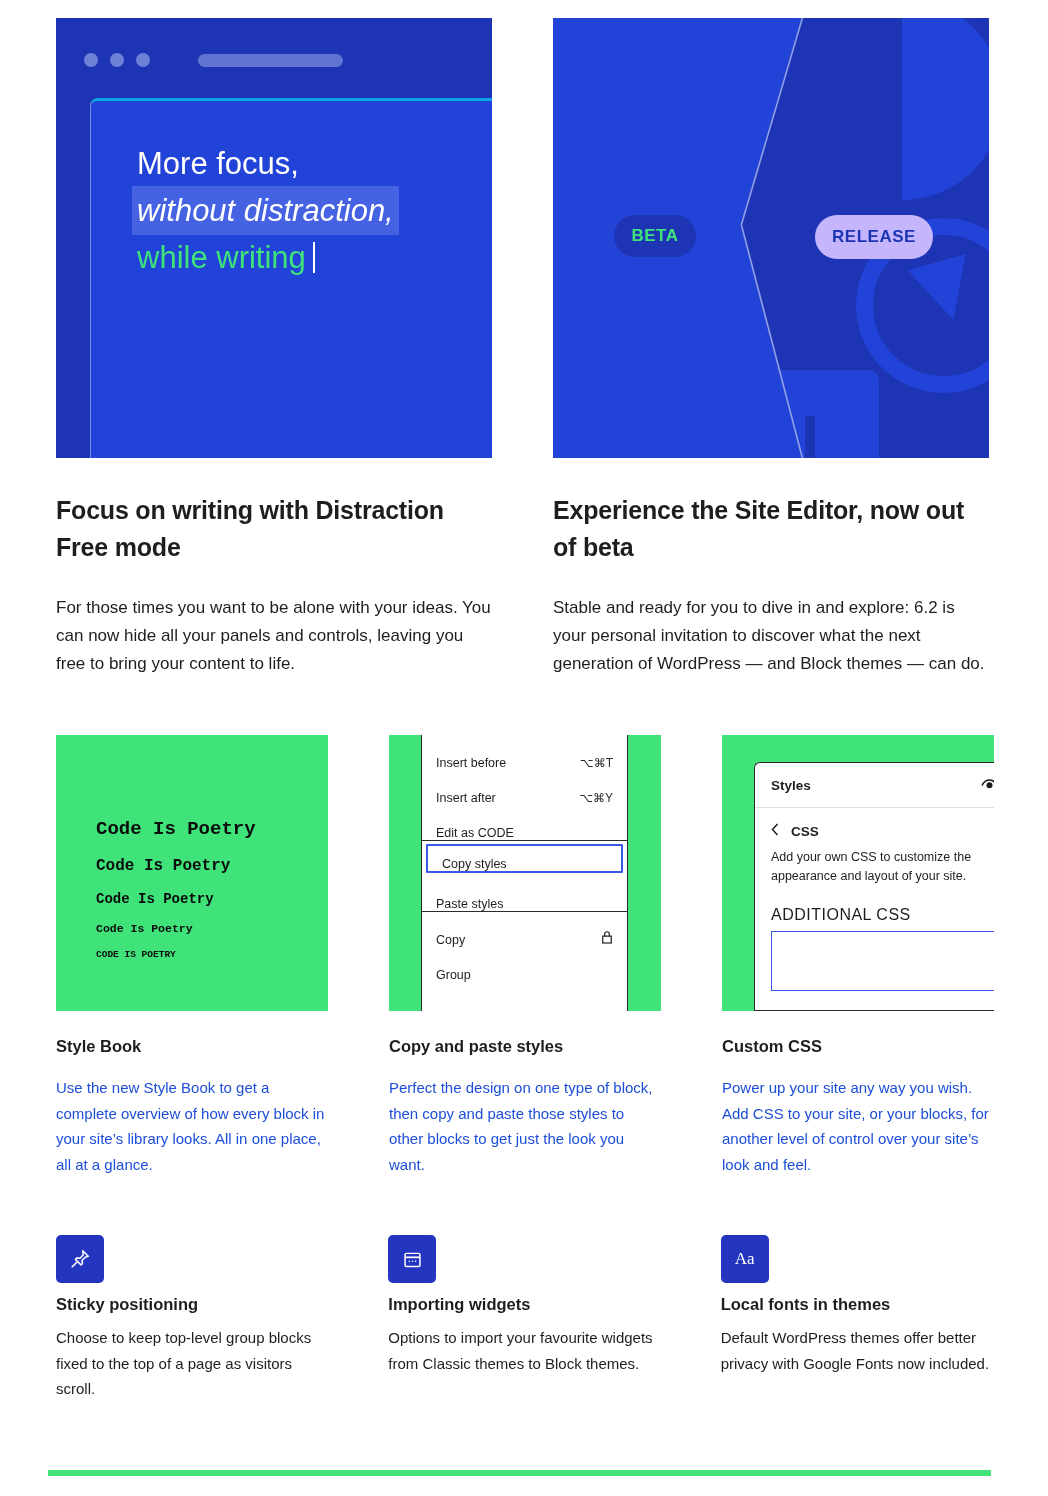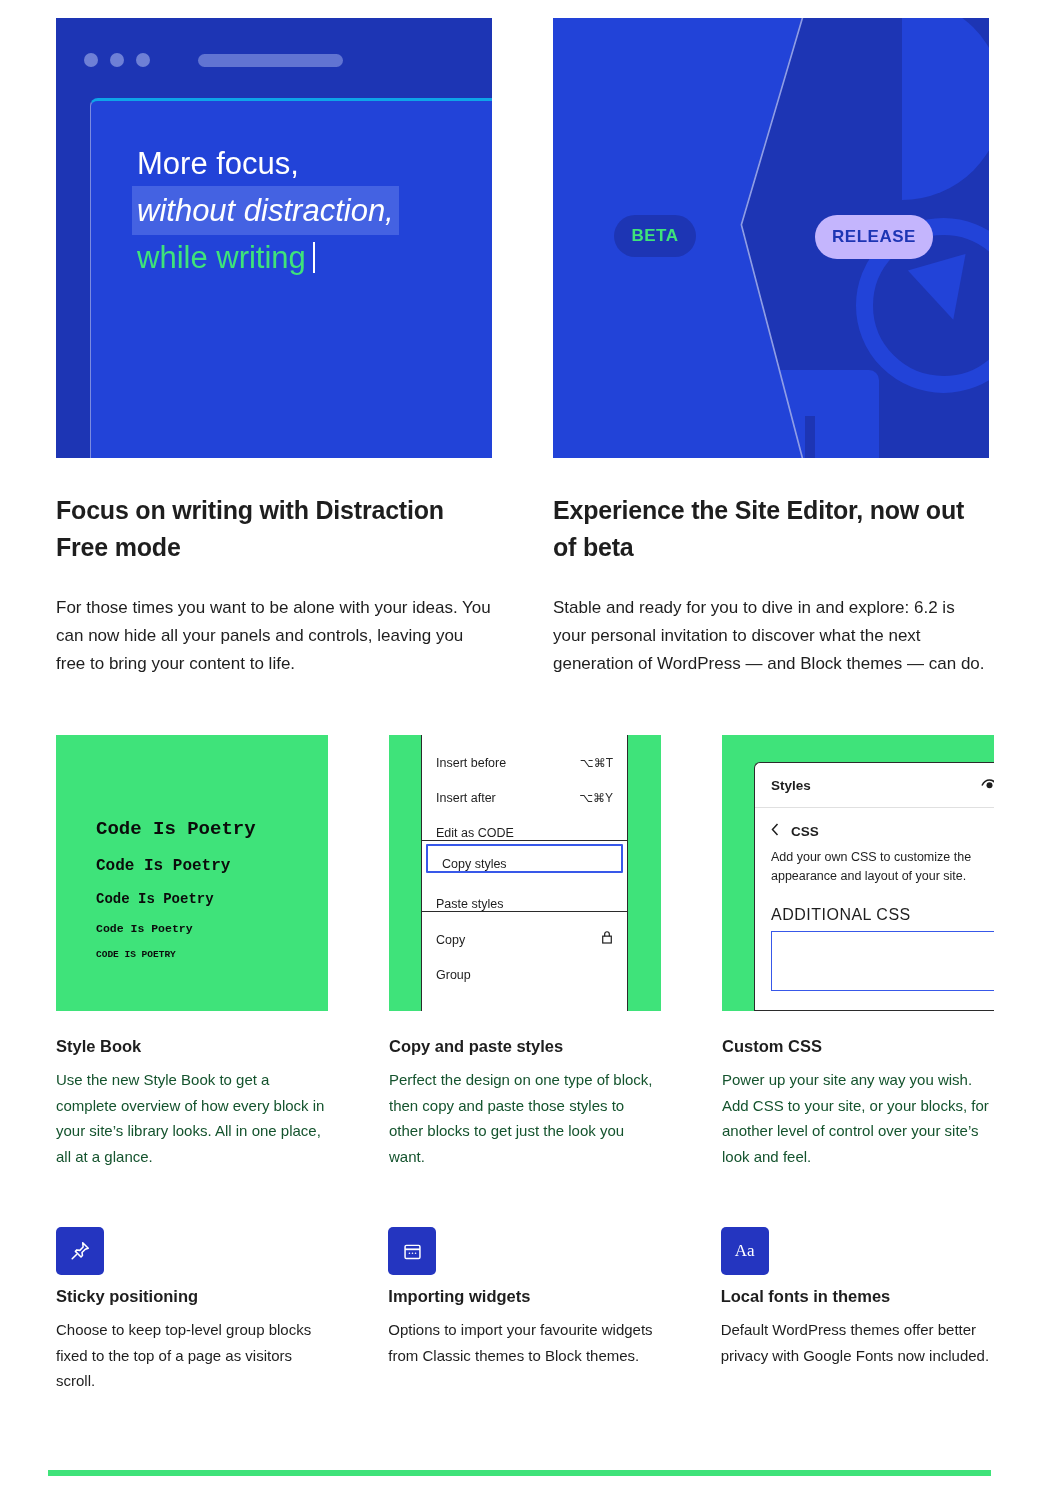--- a/index.html
+++ b/index.html
@@ -153,21 +153,21 @@
     padding: 0 16px; border-bottom: 1px solid #e0e0e0;
   }
   .sp-title { font-size: 13.5px; font-weight: bold; color: #1e1e1e; }
   .sp-sub { display: flex; align-items: center; gap: 12px; padding: 14px 16px 0 16px; }
   .sp-sub .lbl { font-size: 13.5px; font-weight: bold; }
   .sp-desc { padding: 8px 16px 0 16px; font-size: 12.5px; line-height: 19px; color: #1e1e1e; }
   .sp-lbl { padding: 20px 16px 0 16px; font-size: 16px; font-weight: normal; letter-spacing: .5px; color: #1e1e1e; }
   .sp-box { margin: 7px 0 0 16px; height: 60px; border: 1px solid #3858e9; border-right: none; }
 
   .c-title { margin-top: 26px; font-size: 16.5px; font-weight: bold; color: #1e1e1e; }
-  .c-body { margin-top: 11px; font-size: 15px; line-height: 25.5px; color: #14532d; }
+  .c-body { margin-top: 19px; font-size: 15px; line-height: 25.5px; color: #1d4ed8; }
 
   
   .row3 { display: flex; gap: 61px; margin-top: 58px; }
   .small { width: 272px; }
   .ic-box {
     width: 48px; height: 48px; border-radius: 5px; background: #2435c0;
     display: flex; align-items: center; justify-content: center; color: #fff;
   }
   .ic-box .aa { font-family: "Liberation Serif", serif; font-size: 17px; }
   .s-title { margin-top: 12px; font-size: 16.5px; font-weight: bold; }

